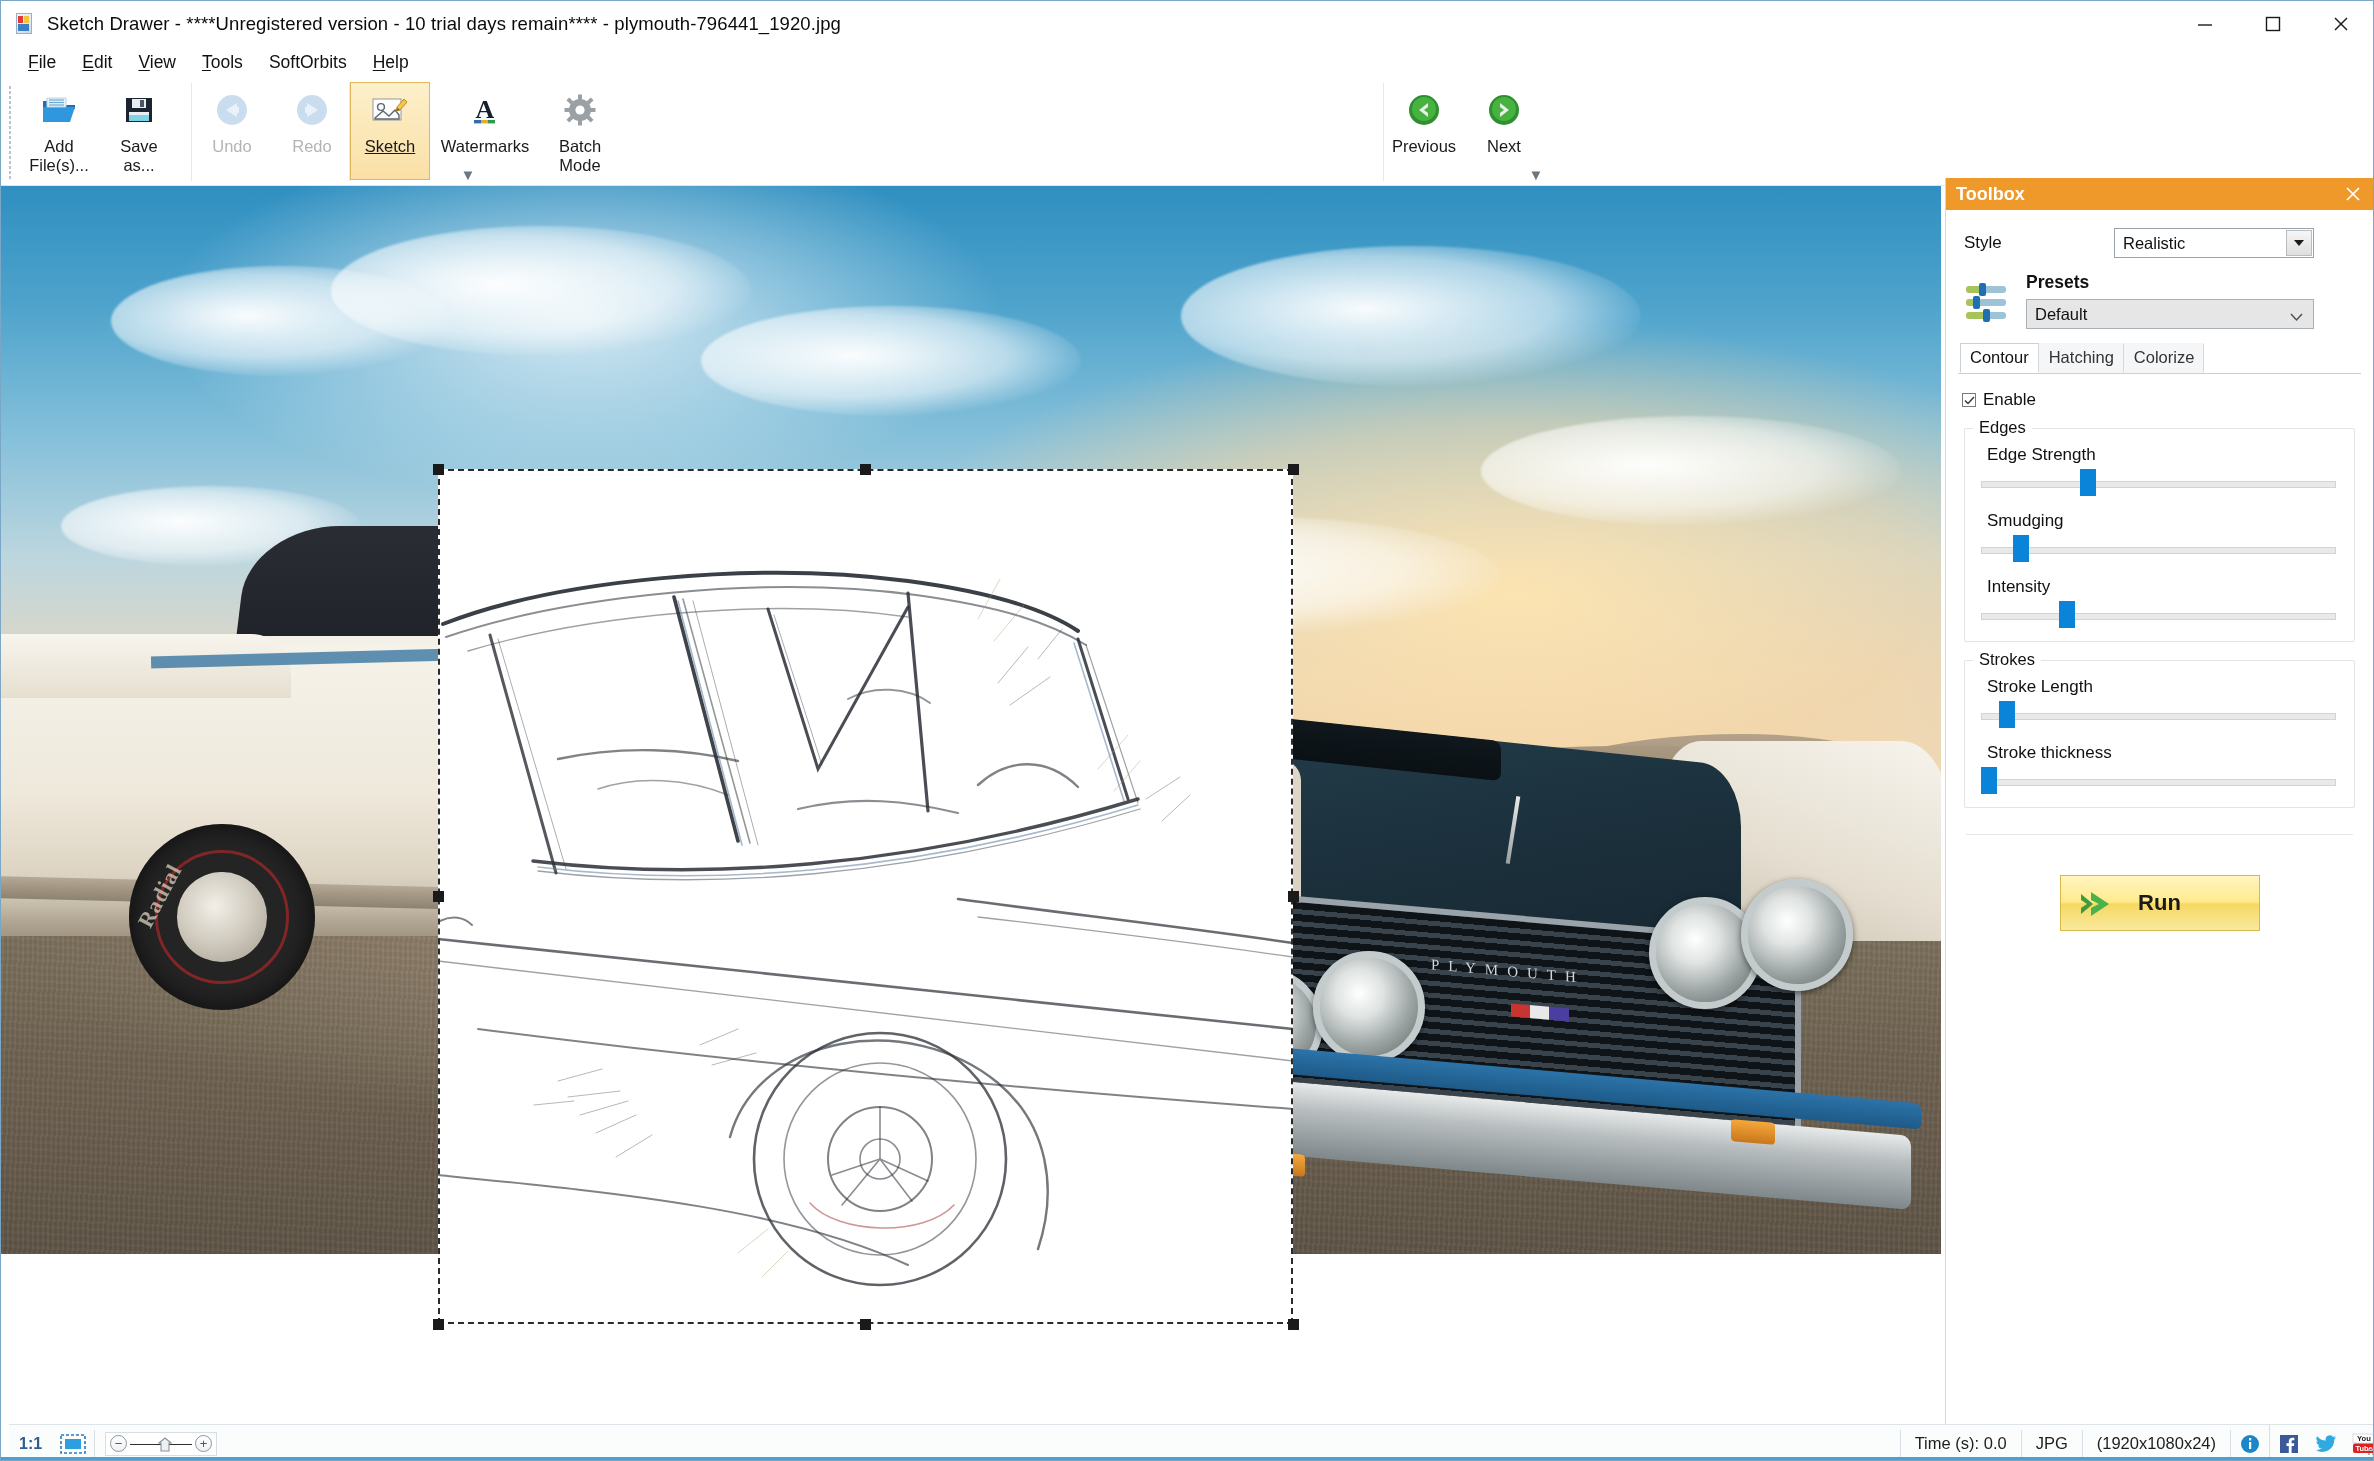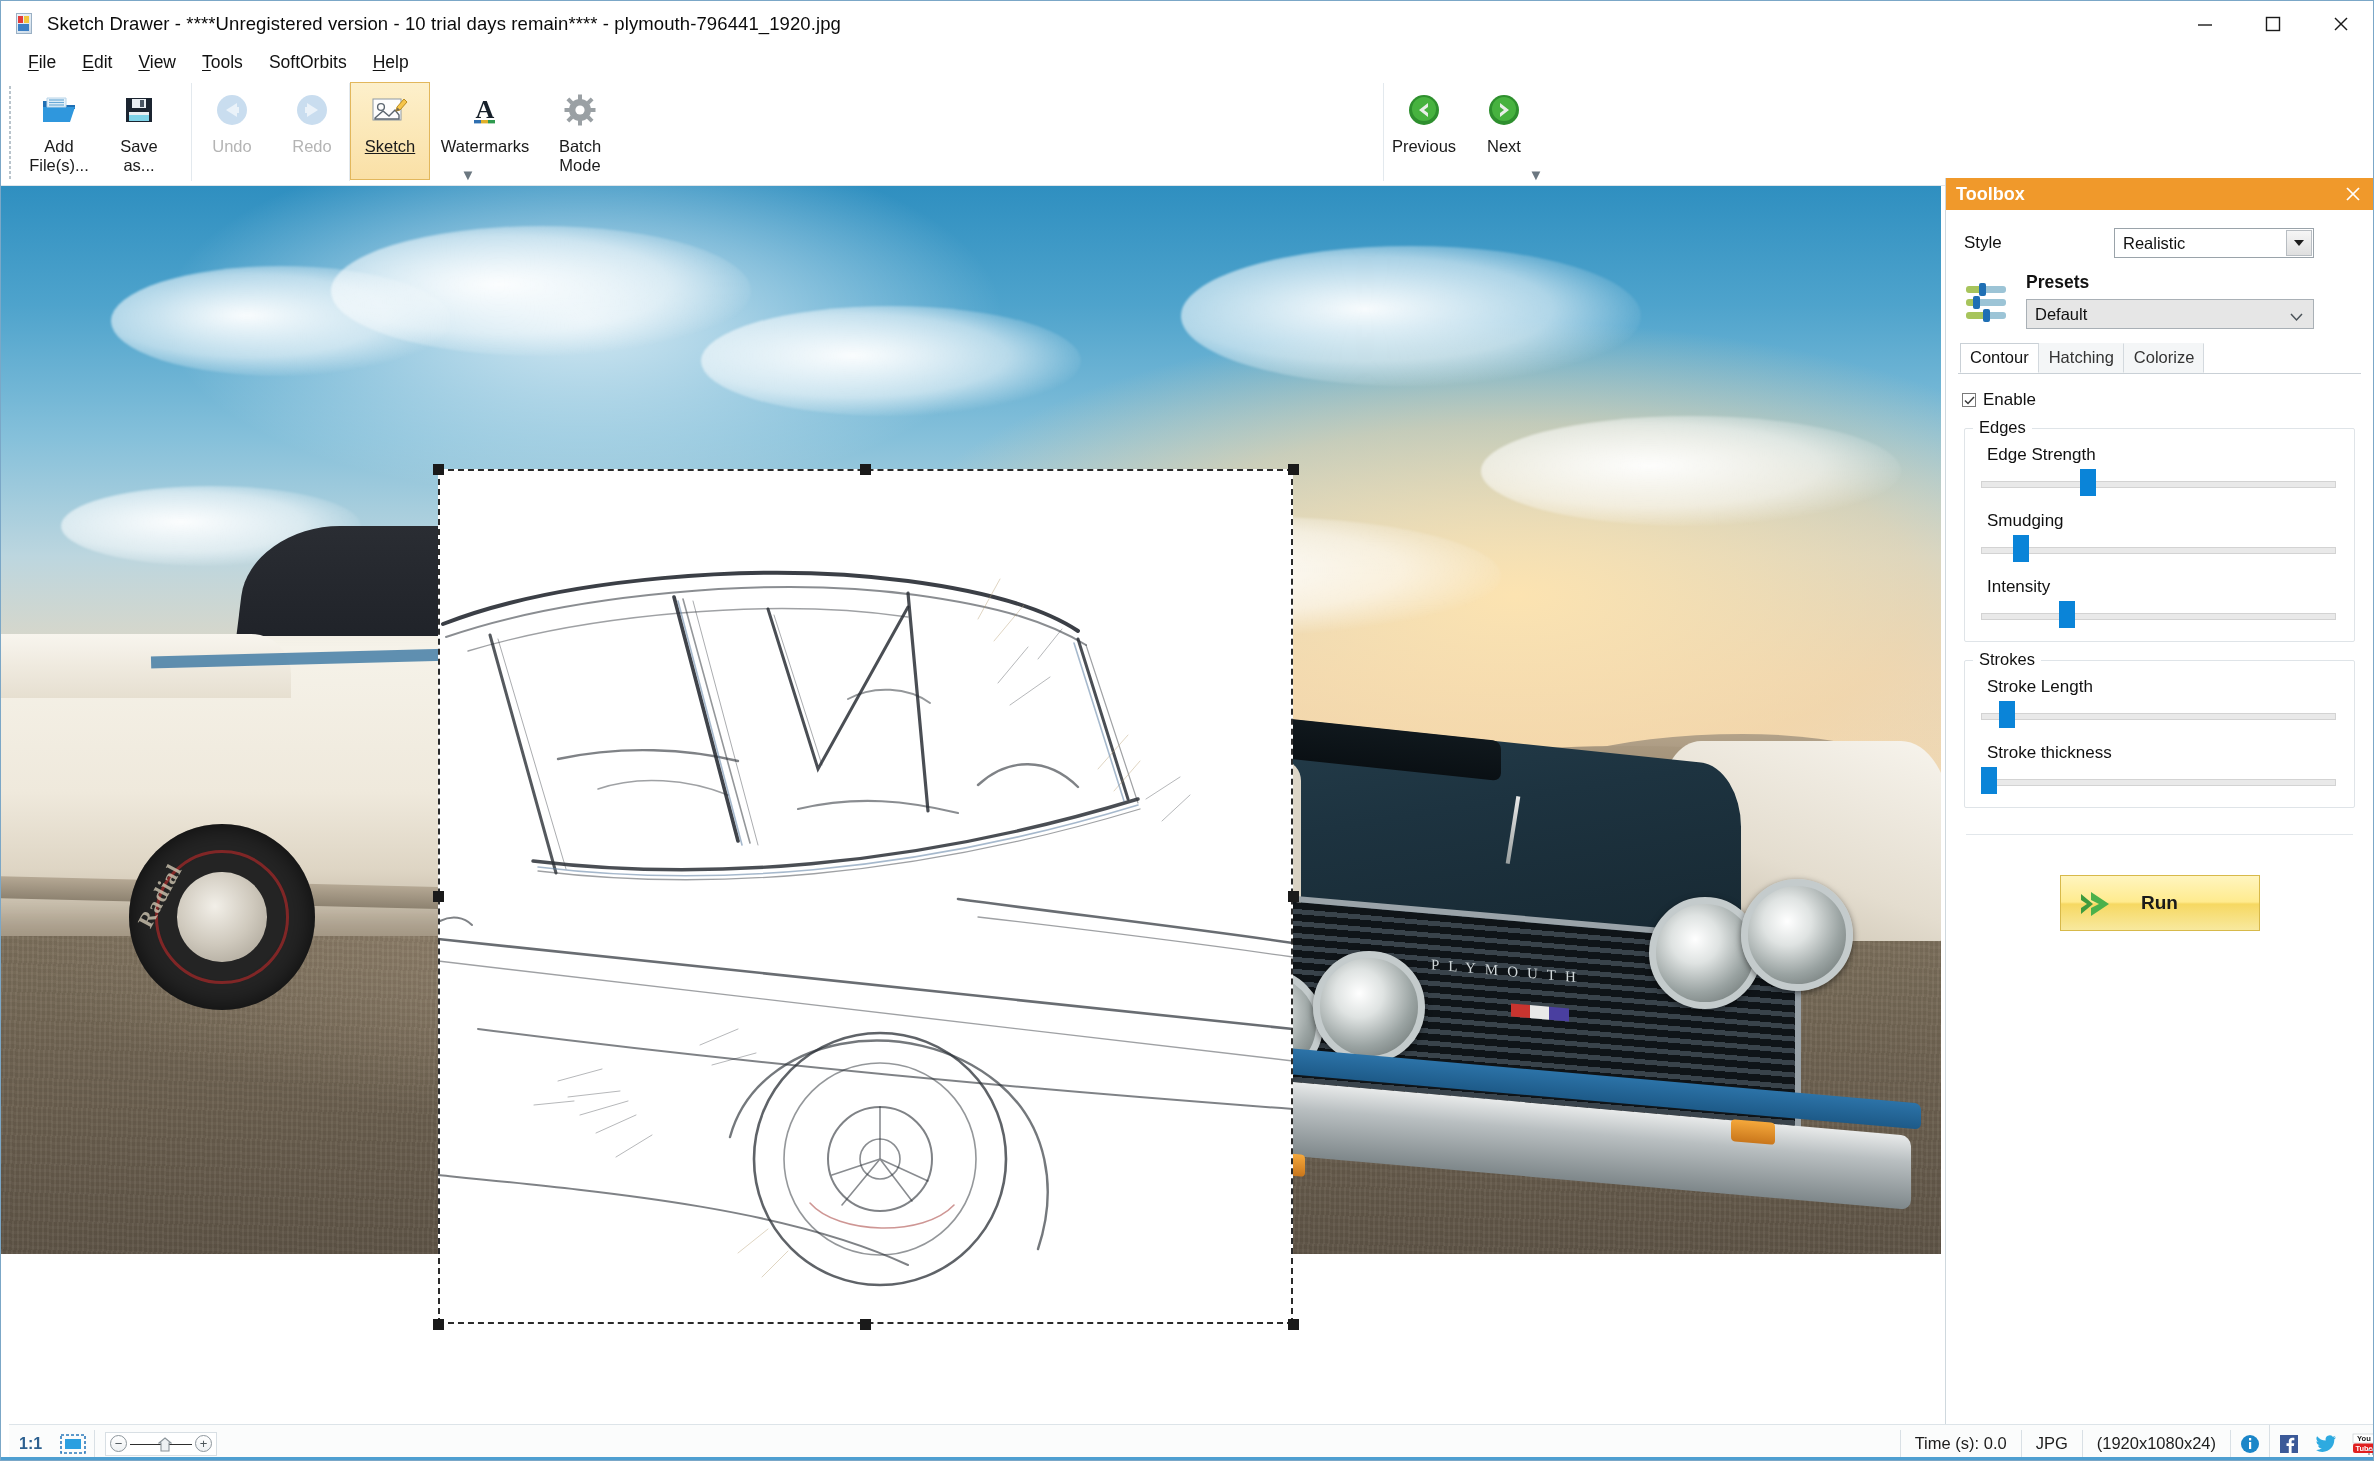--- a/index.html
+++ b/index.html
@@ -370,21 +370,21 @@
   .divider {
     margin: 26px 8px 0 8px; height: 1px; background: #e2e7eb;
   }
   .run-wrap { margin-top: 40px; display:flex; justify-content:center; }
   .run-btn {
     position: relative; width: 200px; height: 56px;
     background: linear-gradient(180deg,#fff5bf 0%, #ffeb8e 48%, #f6d862 52%, #f8e99e 100%);
     border: 1px solid #d7b94a;
     display:flex; align-items:center; justify-content:center;
   }
-  .run-btn .lbl { font-size: 19px; font-weight: bold; color:#1a1a1a; }
+  .run-btn .lbl { font-size: 22px; font-weight: bold; color:#1a1a1a; }
   .run-btn .arw { position:absolute; left: 18px; top: 14px; }
 
   
   .statusbar {
     position: absolute; left: 0; top: 1423px; width: 2374px; height: 38px;
     background: #fbfcfc; border-top: 1px solid #dde4e9;
     display: flex; align-items: center; margin-left: 8px;
   }
   .sb-cell {
     height: 28px; display:flex; align-items:center; padding: 0 14px;

